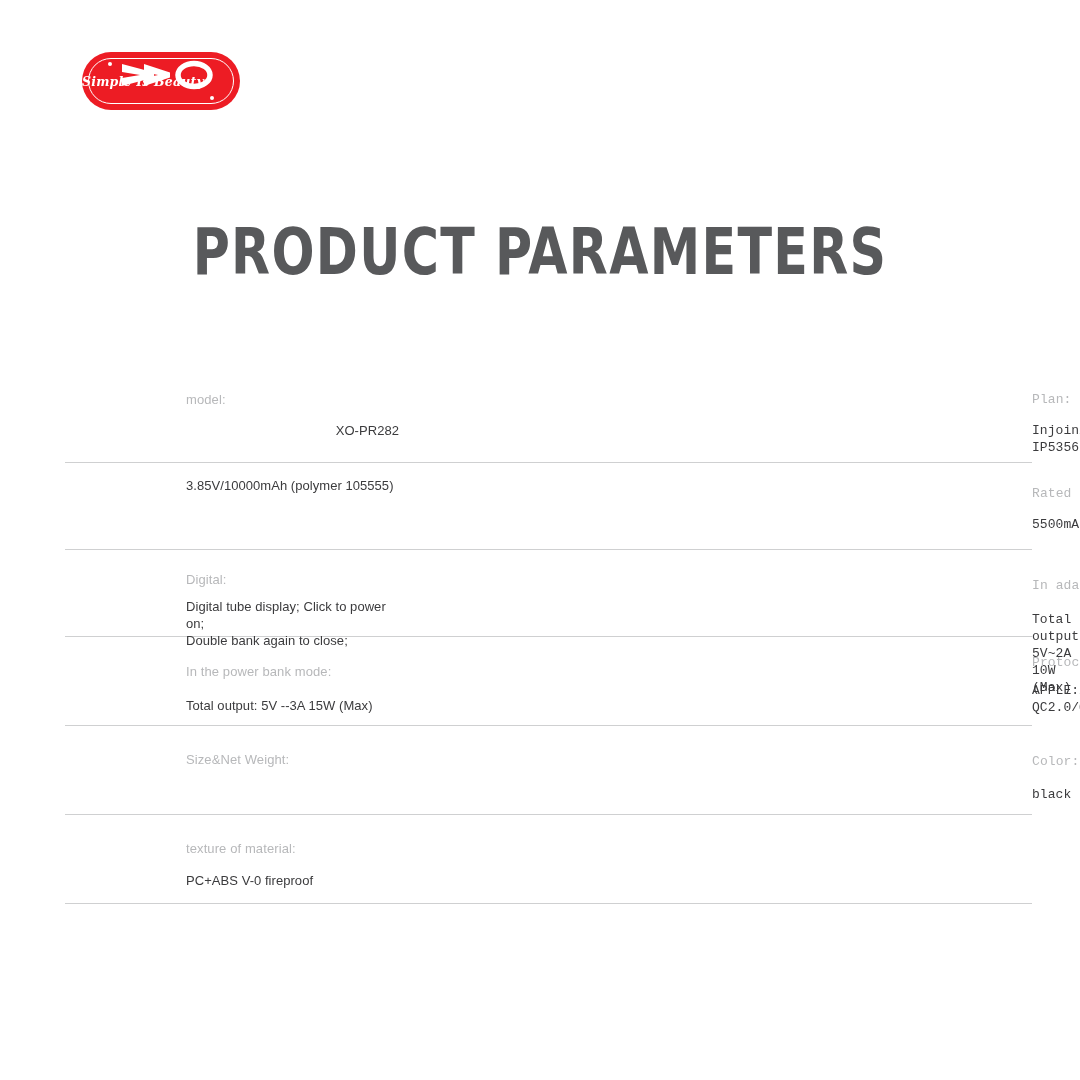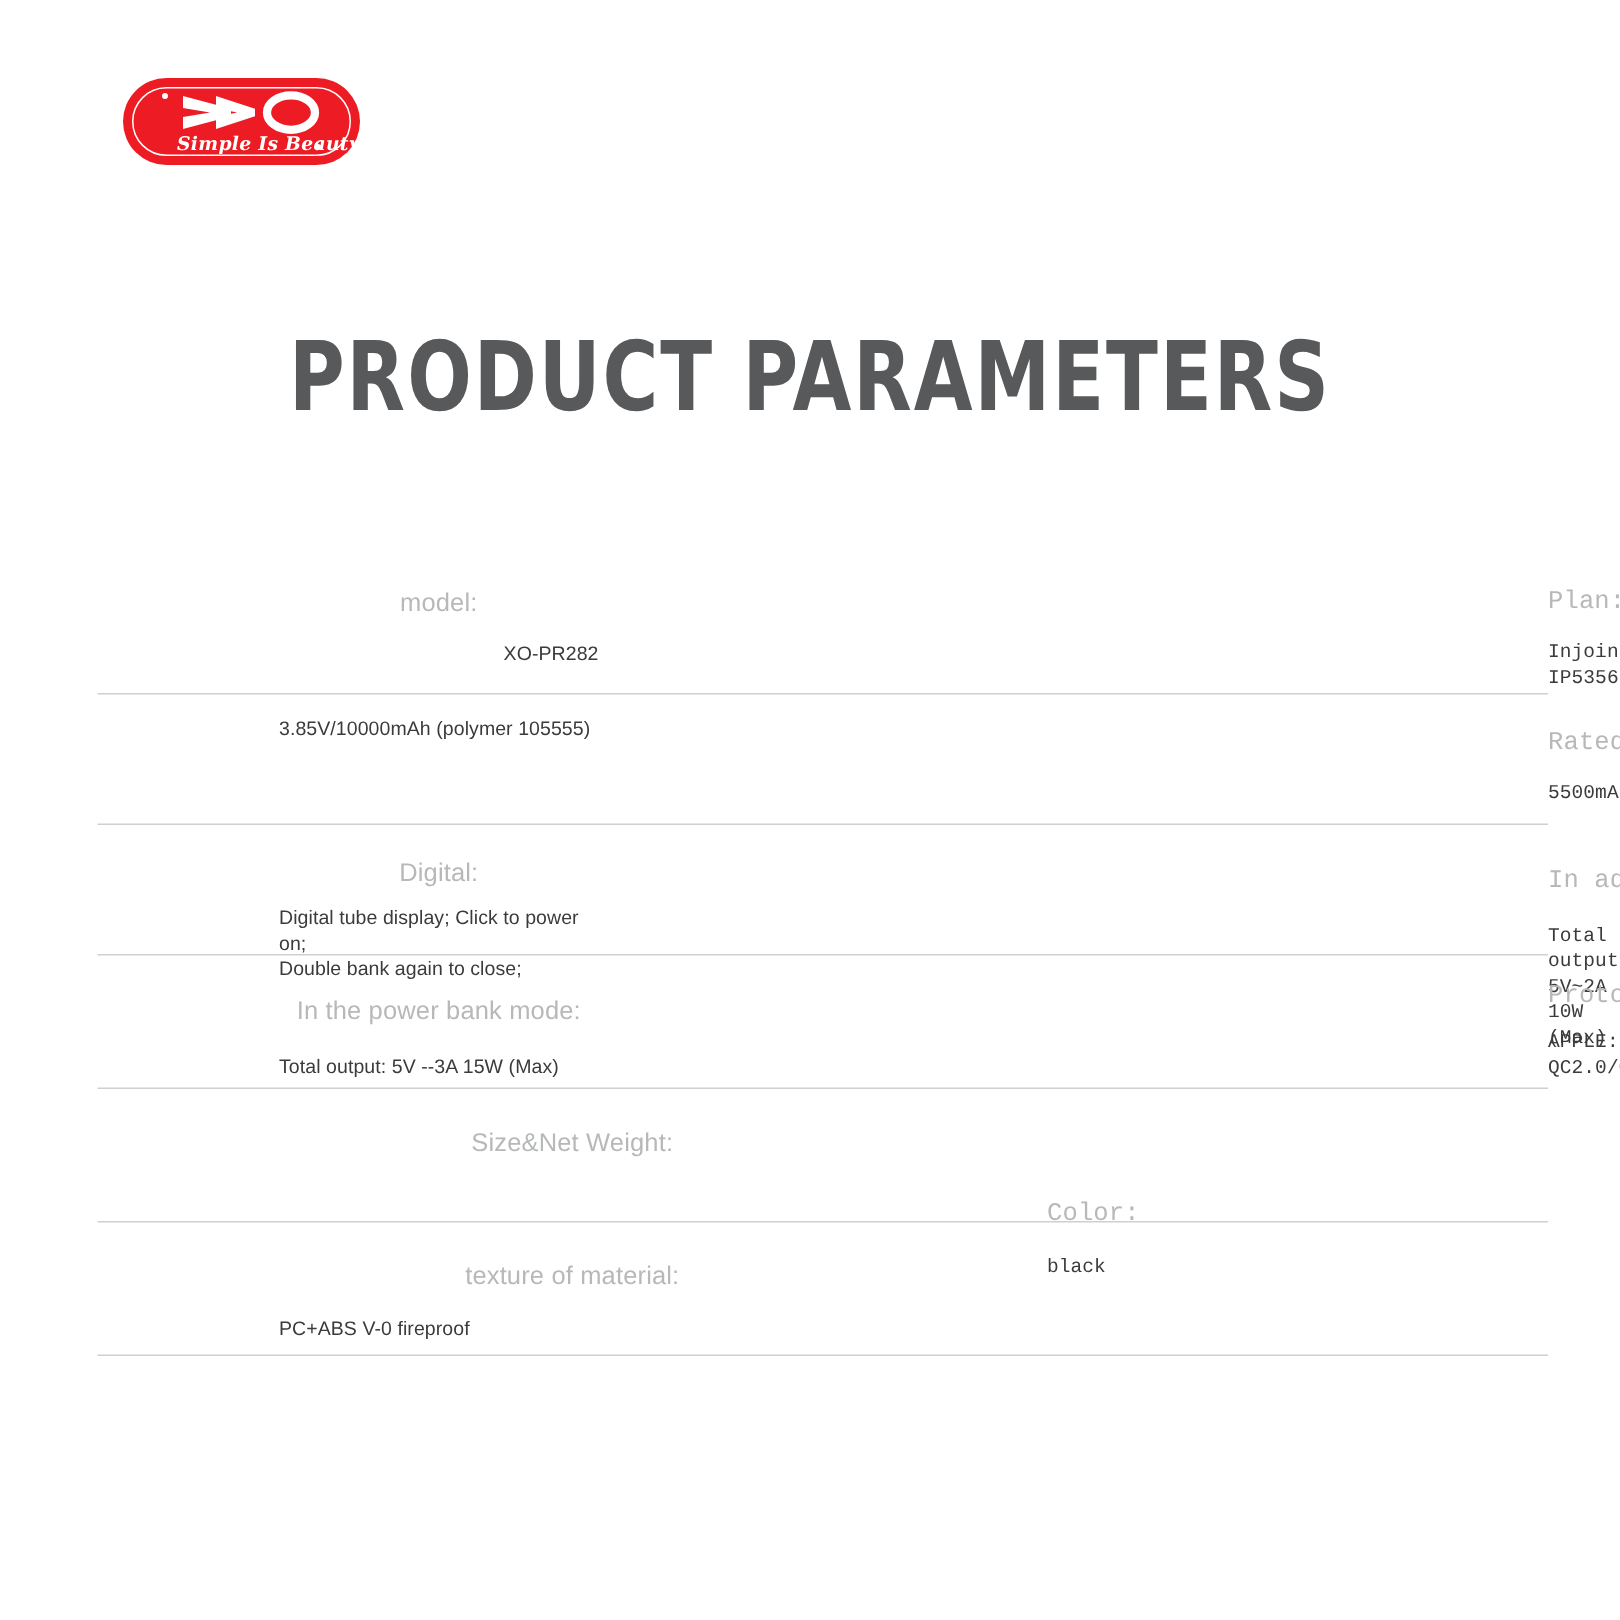--- a/index.html
+++ b/index.html
@@ -48,22 +48,22 @@
   .logo-dot.br { right: 26px; bottom: 10px; }
   .logo-mark {
     position: absolute;
     left: 0; right: 0;
     top: 8px;
     height: 30px;
   }
   .logo-tagline {
     position: absolute;
     left: 0; right: 0;
-    bottom: 8px;
-    text-align: right;
+    bottom: 22px;
+    text-align: left;
     color: #ffffff;
     font-family: "DejaVu Serif", serif;
     font-style: italic;
     font-weight: bold;
     font-size: 12.5px;
     letter-spacing: 0.2px;
     line-height: 13px;
     white-space: nowrap;
   }
 
@@ -100,25 +100,24 @@
   .spec-cell {
     padding: 0;
     position: relative;
   }
   .spec-cell.left  { width: 512px; padding-left: 121px; }
   .spec-cell.right { width: 455px; padding-left: 633px; }
   .spec-cell.right .cell-pad { margin-left: -633px; padding-left: 633px; font-family: Liberation Mono, monospace; }
 
   .spec-label {
     color: #b7b8ba;
-    font-size: 17px;
+    font-size: 13px;
     font-weight: 400;
     letter-spacing: 0.1px;
     white-space: nowrap;
-    text-align: center;
   }
   .spec-value {
     color: #3b3b3d;
     font-size: 13px;
     font-weight: 400;
     letter-spacing: 0.05px;
     white-space: pre-line;
     line-height: 17px;
   }
 
@@ -138,21 +137,21 @@
   .r3 .left  .spec-value { padding-top: 11px; }
   .r3 .right .spec-label { padding-top: 28px; }
   .r3 .right .spec-value { padding-top: 18px; }
 
   .r4 { height: 89px; }
   .r4 .left  .spec-label { padding-top: 27px; }
   .r4 .left  .spec-value { padding-top: 18px; }
   .r4 .right .spec-label { padding-top: 18px; }
   .r4 .right .spec-value { padding-top: 12px; }
 
-  .r5 { height: 89px; flex-direction: column; }
+  .r5 { height: 89px; }
   .r5 .left  .spec-label { padding-top: 26px; }
   .r5 .left  .spec-value { padding-top: 16px; }
   .r5 .right .spec-label { padding-top: 28px; }
   .r5 .right .spec-value { padding-top: 17px; }
 
   .r6 { height: 89px; flex-direction: column; }
   .r6 .left  .spec-label { padding-top: 26px; }
   .r6 .left  .spec-value { padding-top: 16px; }
 </style>
 </head>

